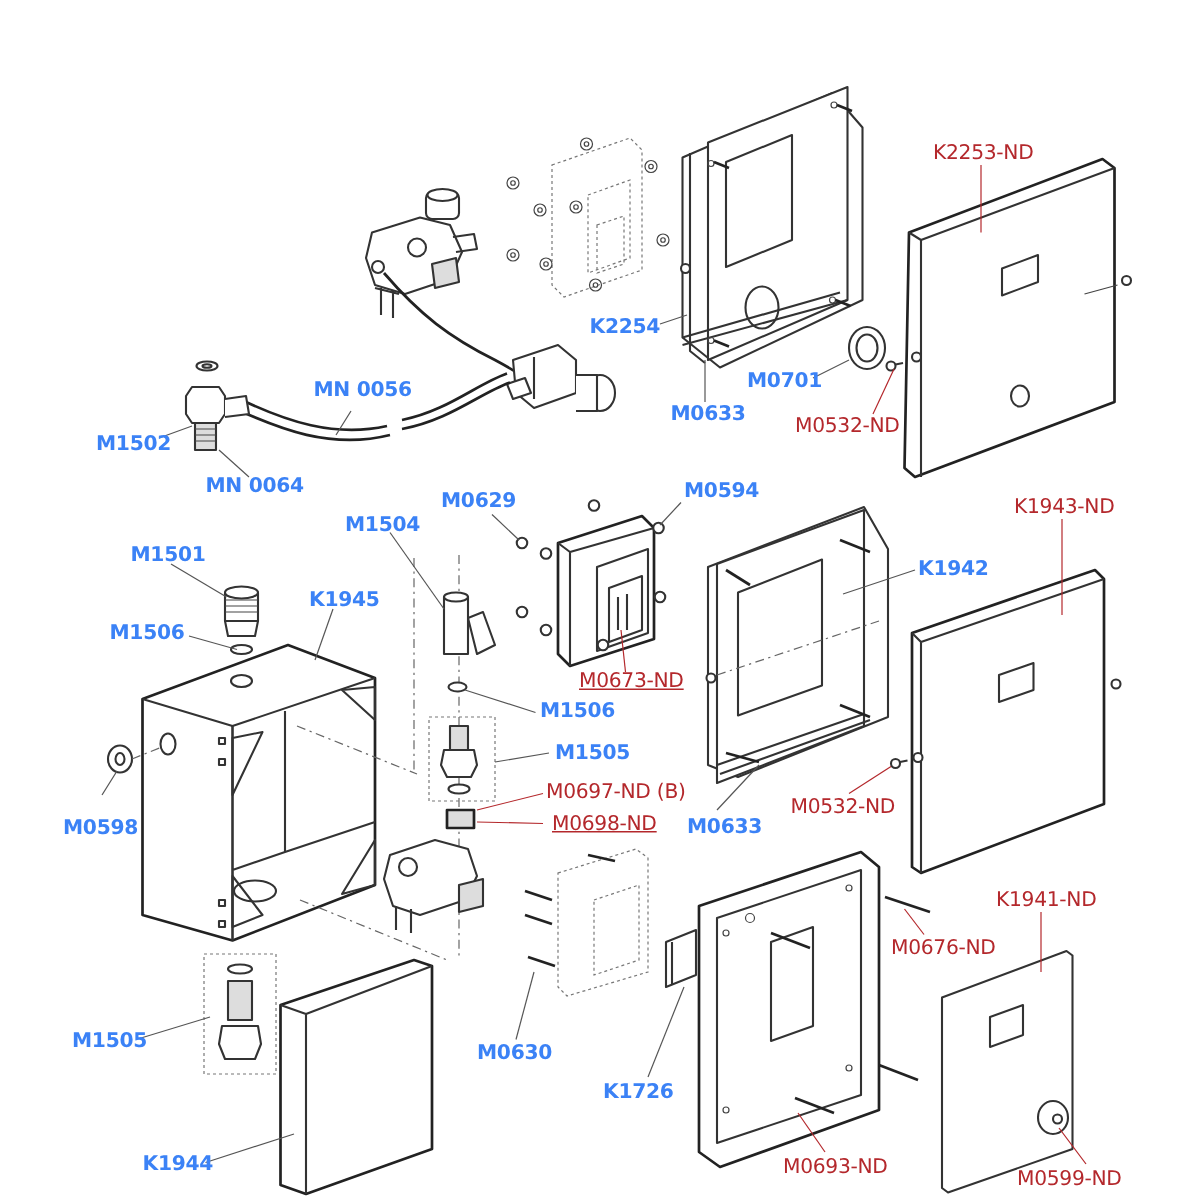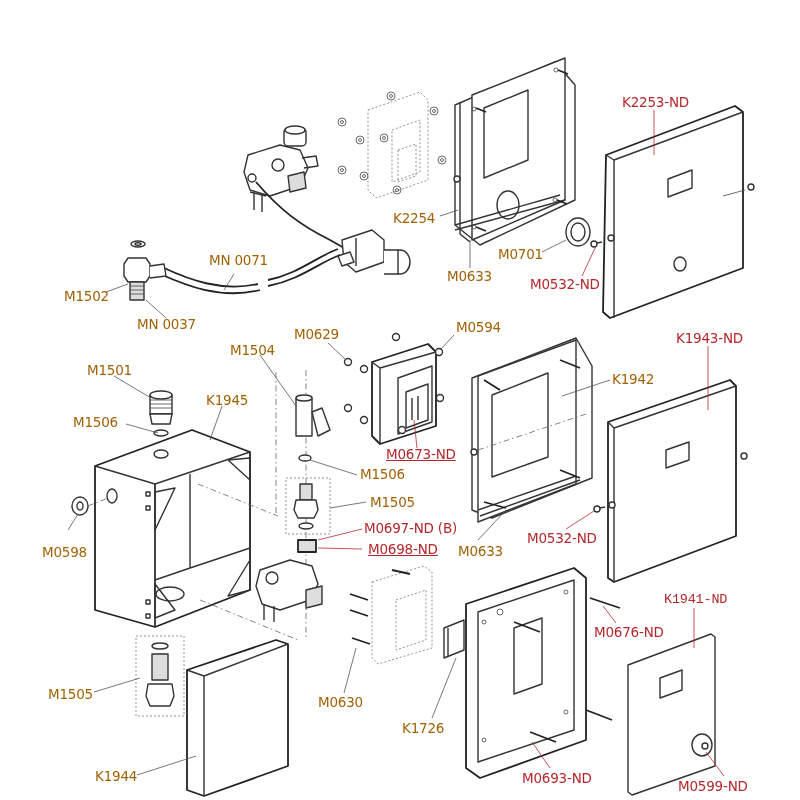--- a/index.html
+++ b/index.html
@@ -1,20 +1,20 @@
 <!DOCTYPE html>
 <html><head>
 <meta charset="utf-8">
 <style>
   html,body{margin:0;padding:0;background:#ffffff;}
   body{width:800px;height:800px;position:relative;overflow:hidden;font-family:"DejaVu Sans",sans-serif;}
   #stage{position:absolute;left:0;top:0;width:800px;height:800px;}
   svg{position:absolute;left:0;top:0;}
   .lbl{position:absolute;font-size:13.5px;line-height:16px;white-space:nowrap;letter-spacing:-0.2px;}
-  .blk{color:#a16207;}
+  .blk{color:#3b82f6;font-weight:bold;}
   .red{color:#b4282c;}
   .ln{stroke:#333;stroke-width:1.4;fill:none;stroke-linejoin:round;}
   .ln2{stroke:#222;stroke-width:1.8;fill:none;stroke-linejoin:round;}
   .thin{stroke:#444;stroke-width:0.8;fill:none;}
   .dash{stroke:#666;stroke-width:0.8;fill:none;stroke-dasharray:6 3 1.5 3;}
   .dot{stroke:#777;stroke-width:0.8;fill:none;stroke-dasharray:2 2;}
   .lead{stroke:#555;stroke-width:0.8;fill:none;}
   .leadr{stroke:#b4282c;stroke-width:0.8;fill:none;}
   .fillw{fill:#fff;}
   .fillg{fill:#ddd;}
@@ -305,40 +305,40 @@
     <path class="leadr" d="M550,768 L532,742"></path>
     <path class="leadr" d="M724,776 L706,752"></path>
   </g>
 </svg>
 
 <span class="lbl red" style="left:622px;top:94px;">K2253-ND</span>
 <span class="lbl blk" style="left:393px;top:210px;">K2254</span>
 <span class="lbl blk" style="left:447px;top:268px;">M0633</span>
 <span class="lbl blk" style="left:498px;top:246px;">M0701</span>
 <span class="lbl red" style="left:530px;top:276px;">M0532-ND</span>
-<span class="lbl blk" style="left:209px;top:252px;">MN 0071</span>
+<span class="lbl blk" style="left:209px;top:252px;">MN 0056</span>
 <span class="lbl blk" style="left:64px;top:288px;">M1502</span>
-<span class="lbl blk" style="left:137px;top:316px;">MN 0037</span>
+<span class="lbl blk" style="left:137px;top:316px;">MN 0064</span>
 <span class="lbl blk" style="left:294px;top:326px;">M0629</span>
 <span class="lbl blk" style="left:456px;top:319px;">M0594</span>
 <span class="lbl blk" style="left:230px;top:342px;">M1504</span>
 <span class="lbl blk" style="left:87px;top:362px;">M1501</span>
 <span class="lbl blk" style="left:206px;top:392px;">K1945</span>
 <span class="lbl blk" style="left:73px;top:414px;">M1506</span>
 <span class="lbl red" style="left:386px;top:446px;text-decoration:underline;">M0673-ND</span>
 <span class="lbl red" style="left:676px;top:330px;">K1943-ND</span>
 <span class="lbl blk" style="left:612px;top:371px;">K1942</span>
 <span class="lbl blk" style="left:360px;top:466px;">M1506</span>
 <span class="lbl blk" style="left:370px;top:494px;">M1505</span>
 <span class="lbl red" style="left:364px;top:520px;">M0697-ND (B)</span>
 <span class="lbl red" style="left:368px;top:541px;text-decoration:underline;">M0698-ND</span>
 <span class="lbl blk" style="left:42px;top:544px;">M0598</span>
 <span class="lbl blk" style="left:458px;top:543px;">M0633</span>
 <span class="lbl red" style="left:527px;top:530px;">M0532-ND</span>
-<span class="lbl red" style="left:664px;top:592px;font-family:Liberation Mono, monospace;">K1941-ND</span>
+<span class="lbl red" style="left:664px;top:592px;">K1941-ND</span>
 <span class="lbl red" style="left:594px;top:624px;">M0676-ND</span>
 <span class="lbl blk" style="left:48px;top:686px;">M1505</span>
 <span class="lbl blk" style="left:318px;top:694px;">M0630</span>
 <span class="lbl blk" style="left:402px;top:720px;text-align:right;">K1726</span>
 <span class="lbl blk" style="left:95px;top:768px;">K1944</span>
 <span class="lbl red" style="left:522px;top:770px;text-align:right;">M0693-ND</span>
 <span class="lbl red" style="left:678px;top:778px;">M0599-ND</span>
 
 </div>
 

